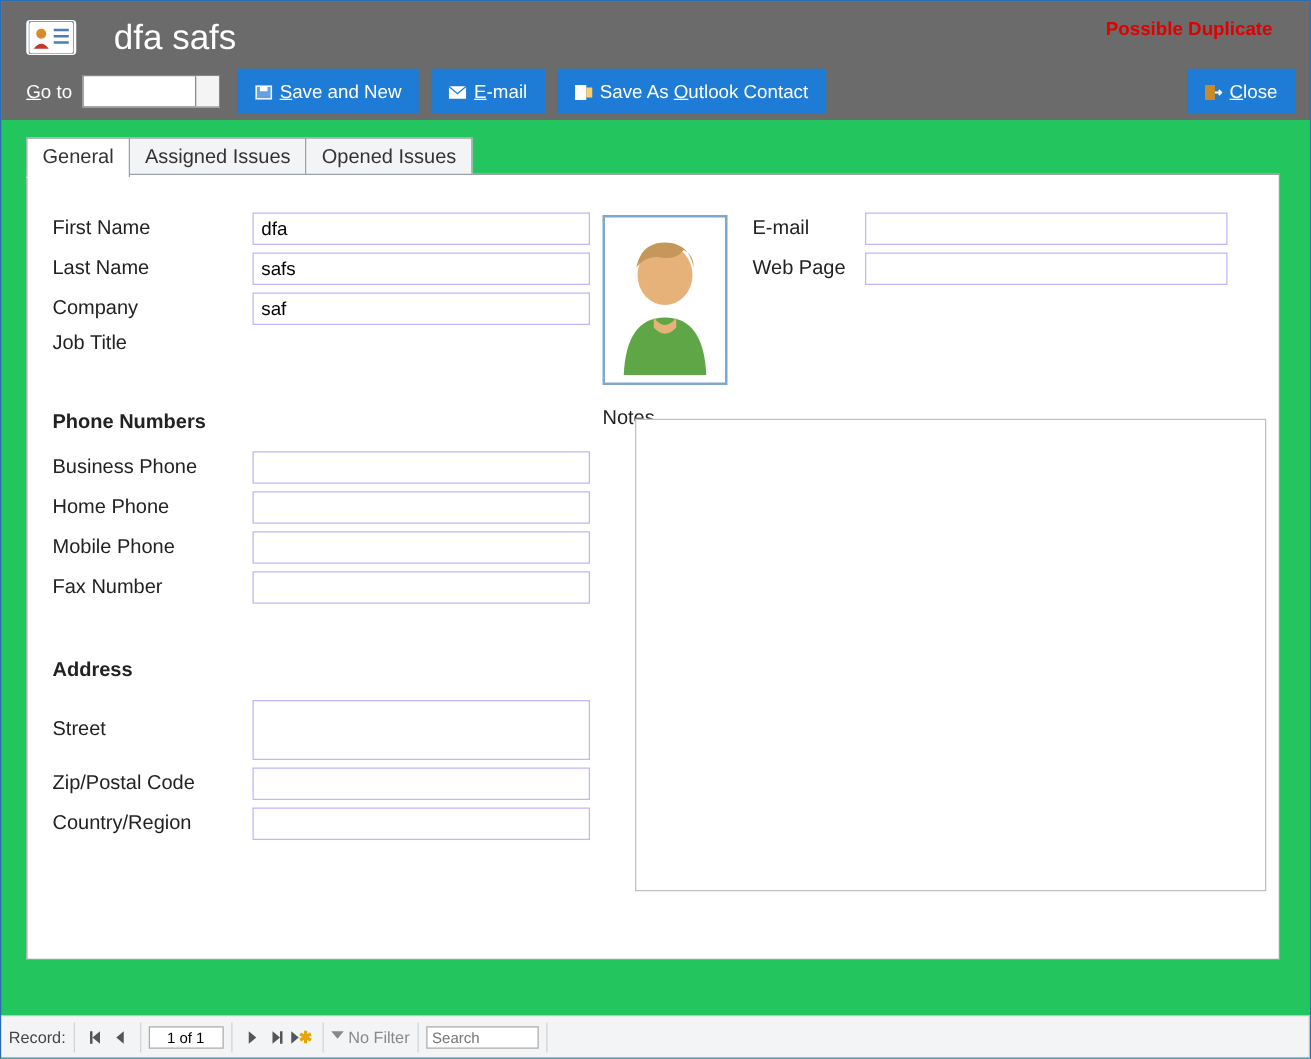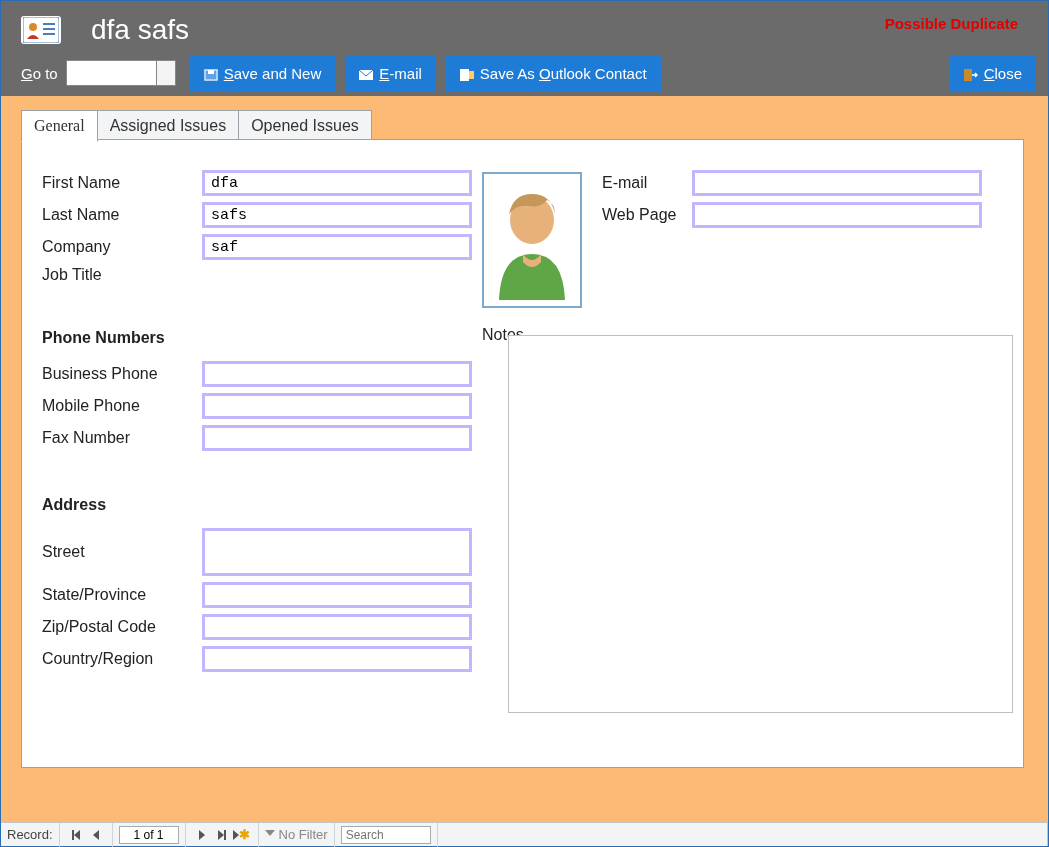--- a/index.html
+++ b/index.html
@@ -1,17 +1,17 @@
 <!DOCTYPE html>
 <html><head>
 <meta charset="utf-8">
 <style>
 * { box-sizing: border-box; margin: 0; padding: 0; font-family: "Segoe UI", Tahoma, sans-serif; }
 html, body { width: 1049px; height: 847px; overflow: hidden; background: #fff; }
-.window { width: 1049px; height: 847px; border: 1px solid #2b6cb0; position: relative; background: #fdba74; }
+.window { width: 1049px; height: 847px; border: 1px solid #2b6cb0; position: relative; background: #22c55e; }
 
 
 .header { background: #6b6b6b; height: 95px; position: relative; color: #fff; }
 .header-title-row { display: flex; align-items: center; padding: 10px 0 0 20px; height: 48px; }
 .contact-icon { width: 40px; height: 28px; background: #fff; border-radius: 3px; position: relative; margin-right: 30px; overflow: hidden; display:flex; align-items:center; justify-content:center;}
 .contact-icon svg { width: 36px; height: 26px; }
 .header-title { font-size: 28px; font-weight: 300; color: #fff; }
 .dup-warning { position: absolute; right: 30px; top: 14px; color: #e00000; font-weight: bold; font-size: 15px; text-align: right; }
 .toolbar-row { display: flex; align-items: center; position: absolute; left: 20px; bottom: 7px; right: 12px; height: 32px; }
 .goto-label { color: #fff; font-size: 15px; margin-right: 8px; cursor: pointer; }
@@ -21,47 +21,47 @@
 .goto-select .chev { position:absolute; right:4px; top:8px; width:0; height:0; border-left:4px solid transparent; border-right:4px solid transparent; border-top:5px solid #333; }
 .tb-btn { background: #1e7bd6; color: #fff; border: none; height: 36px; padding: 0 14px; font-size: 15px; margin-right: 10px; display: inline-flex; align-items: center; gap: 6px; cursor: pointer; }
 .tb-btn .mini-icon { width: 14px; height: 12px; display:inline-block; }
 .tb-btn .uline { text-decoration: underline; }
 .spacer { flex: 1; }
 .close-btn { margin-right: 0; }
 
 
 .tabs { position: absolute; top: 109px; left: 20px; display: flex; }
 .tab { border: 1px solid #9aa1a8; background: #f3f4f5; padding: 6px 12px 6px 12px; font-size: 16px; color: #333; cursor: pointer; margin-right: -1px; position: relative; }
-.tab.active { background: #fff; border-bottom: 1px solid #fff; z-index: 2; font-family: Liberation Serif, serif; }
+.tab.active { background: #fff; border-bottom: 1px solid #fff; z-index: 2; }
 
 
 .panel { position: absolute; top: 138px; left: 20px; right: 24px; bottom: 78px; border: 1px solid #9aa1a8; background: #fff; padding: 30px 20px 20px 20px; }
 .cols { display: flex; }
 .col-left { width: 440px; }
 .col-mid { width: 120px; }
 .col-right { flex: 1; }
 
 .frow { display: flex; align-items: center; margin-bottom: 6px; }
 .flabel { width: 160px; font-size: 16px; color: #222; }
-.finput { width: 270px; height: 26px; border: 3px solid #c4b5fd; font-size: 15px; padding: 2px 6px; background:#fff;font-family:Liberation Mono, monospace; }
+.finput { width: 270px; height: 26px; border: 1px solid #c4b5fd; font-size: 15px; padding: 2px 6px; background:#fff; }
 .finput.tall { height: 48px; }
 .section-h { font-weight: bold; font-size: 16px; margin-top: 45px; margin-bottom: 14px; color:#222; }
 
 .avatar-box { width: 100px; height: 136px; border: 2px solid #7fa8cf; background: #fff; display:flex; align-items:center; justify-content:center; margin-top:2px; }
 .avatar-box svg { width: 86px; height: 120px; }
 
 .right-row { display:flex; align-items:center; margin-bottom:6px; }
 .right-row .flabel { width: 90px; }
 .right-row .finput { width: 290px; }
 
 .notes-label { font-size:16px; margin-top: 18px; margin-bottom: 20px; color:#222; }
 .notes-box { width: 505px; height: 378px; border: 1px solid #bfbfbf; background:#fff; resize:none; font-size:15px; padding:4px; }
 
 
-.statusbar { position: absolute; left: 0; right: 0; bottom: 0; height: 24px; background: #f3f4f5; border-top: 1px solid #c0c4c8; display: flex; align-items: center; font-size: 13px; color: #444; border-right:1px solid #c0c4c8;}
+.statusbar { position: absolute; left: 0; right: 0; bottom: 0; height: 34px; background: #f3f4f5; border-top: 1px solid #c0c4c8; display: flex; align-items: center; font-size: 13px; color: #444; border-right:1px solid #c0c4c8;}
 .statusbar .seg { padding: 0 6px; height: 24px; display:flex; align-items:center; border-right:1px solid #d0d3d7; }
 .navbtn { width: 20px; height: 20px; display:flex; align-items:center; justify-content:center; cursor:pointer; }
 .recbox { width: 60px; height: 18px; border:1px solid #aaa; background:#fff; text-align:center; font-size:12px; padding:0 4px; }
 .searchbox { width: 90px; height: 18px; border:1px solid #aaa; background:#fff; color:#777; font-size:12px; padding:0 4px; }
 .nofilter { color:#888;text-align:center; }
 .tri { width:0;height:0; }
 .tri.l { border-top:5px solid transparent; border-bottom:5px solid transparent; border-right:6px solid #555; }
 .tri.r { border-top:5px solid transparent; border-bottom:5px solid transparent; border-left:6px solid #555; }
 .bar { width:2px; height:10px; background:#555; }
 .newrec { color:#e6a500; font-weight:bold; }
@@ -165,36 +165,36 @@
         <div class="frow">
           <div class="flabel">Job Title</div>
         </div>
 
         <div class="section-h">Phone Numbers</div>
         <div class="frow">
           <div class="flabel">Business Phone</div>
           <input class="finput" value="" style="">
         </div>
         <div class="frow">
+          <div class="flabel">Home Phone</div>
+          <input class="finput" value="" style="">
+        </div>
+        <div class="frow">
           <div class="flabel">Mobile Phone</div>
           <input class="finput" value="" style="">
         </div>
         <div class="frow">
           <div class="flabel">Fax Number</div>
           <input class="finput" value="" style="">
         </div>
 
         <div class="section-h">Address</div>
         <div class="frow">
           <div class="flabel">Street</div>
           <input class="finput tall" value="" style="">
-        </div>
-        <div class="frow">
-          <div class="flabel">State/Province</div>
-          <input class="finput" value="" style="">
         </div>
         <div class="frow">
           <div class="flabel">Zip/Postal Code</div>
           <input class="finput" value="" style="">
         </div>
         <div class="frow">
           <div class="flabel">Country/Region</div>
           <input class="finput" value="" style="">
         </div>
       </div>

